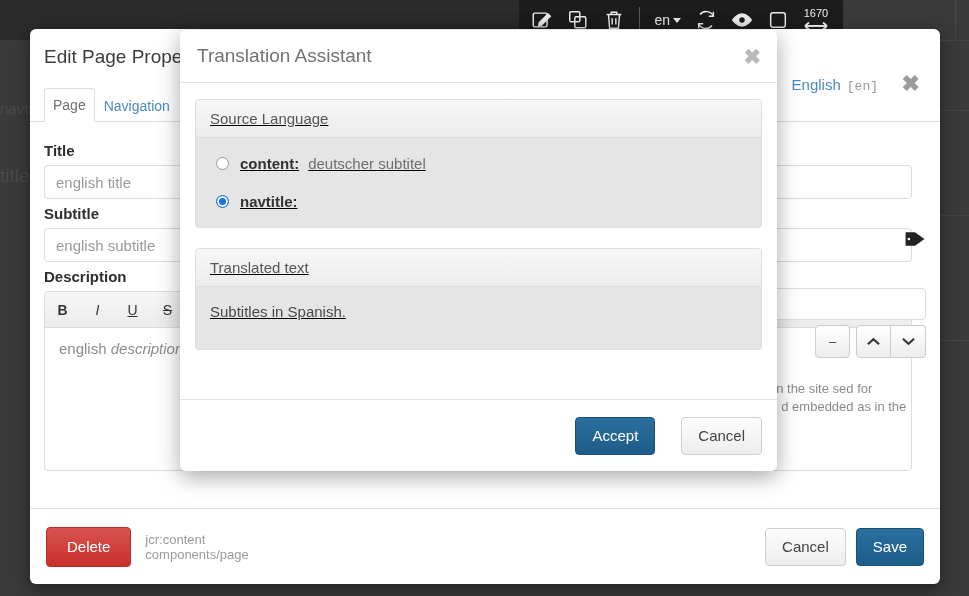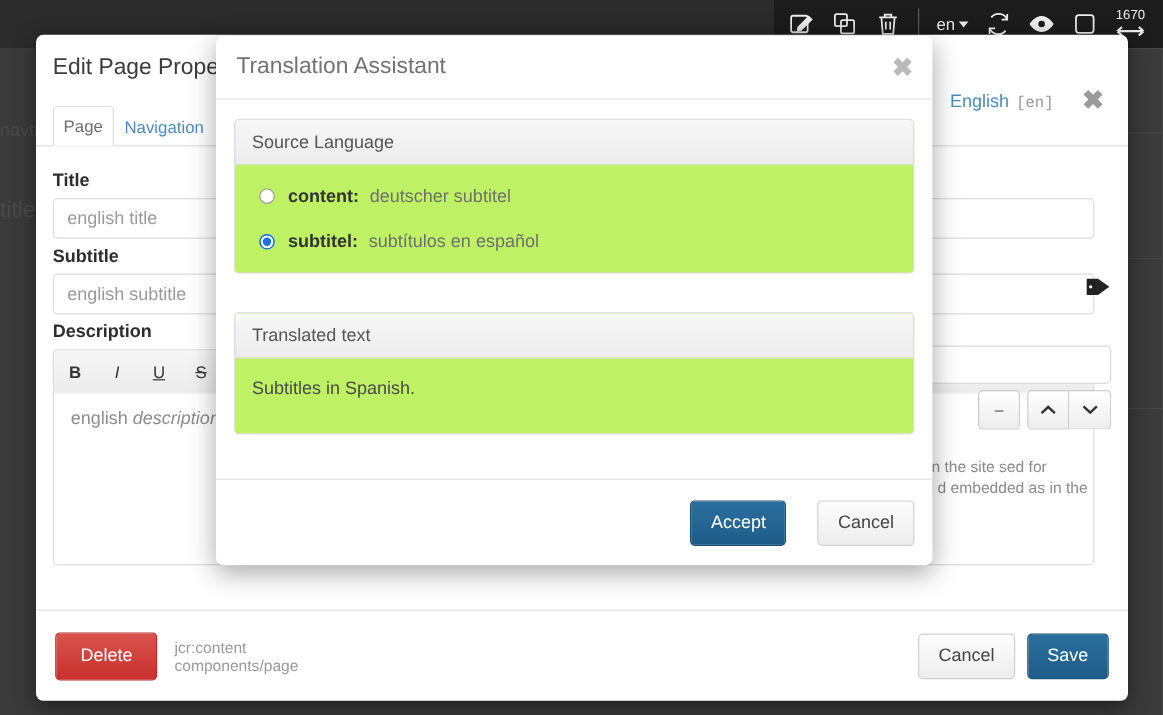--- a/index.html
+++ b/index.html
@@ -8,21 +8,21 @@
     width: 969px; height: 596px;
     overflow: hidden;
     font-family: "Liberation Sans", sans-serif;
   }
   body { background: #2f2f2f; position: relative; }
 
   
   #app-bg { position: absolute; inset: 0; background: #3a3a3a; }
 
   #topbar {
-    position: absolute; left: 0; top: 0; width: 969px; height: 40px;
+    position: absolute; left: 0; top: 0; width: 843px; height: 40px;
     background: #2b2b2b;
     display: flex; align-items: center;
   }
   #nav-links {
     position: absolute; left: 300px; top: 0; height: 40px;
     display: flex; align-items: flex-end; gap: 34px;
     color: #3d3d3d; font-size: 19px; line-height: 24px;
   }
   #nav-links span { display: block; transform: translateY(10px); }
 
@@ -167,22 +167,22 @@
     z-index: 20;
   }
   #ta-header {
     height: 53px; display: flex; align-items: center;
     padding: 0 16px 0 17px; border-bottom: 1px solid #e4e4e4;
   }
   #ta-title { font-size: 19px; color: #737373; }
   #ta-close { margin-left: auto; color: #b9b9b9; font-size: 21px;
               font-weight: bold; line-height: 1; cursor: pointer; }
   #ta-body { padding: 16px 15px 0 15px; }
-  .panel { border: 1px solid #dedede; border-radius: 4px; background: #bef264;
-           margin-bottom: 32px; }
+  .panel { border: 1px solid #dedede; border-radius: 4px; background: #e5e5e5;
+           margin-bottom: 20px; text-decoration: underline; }
   .panel-head {
     padding: 10px 14px; font-size: 15px; color: #555;
     background: linear-gradient(#f7f7f7,#ececec);
     border-bottom: 1px solid #dedede; border-radius: 3px 3px 0 0;
   }
   .panel-body { padding: 14px; }
   .radio-row { display: flex; align-items: center; padding: 3px 0 3px 6px;
                font-size: 15px; }
   .radio-row + .radio-row { margin-top: 15px; }
   .radio {
@@ -363,22 +363,21 @@
       <div class="panel-body">
 
         <div class="radio-row">
           <span class="radio"></span>
           <span class="radio-key">content:</span>
           <span class="radio-val">deutscher subtitel</span>
         </div>
 
         <div class="radio-row">
           <span class="radio checked"></span>
-          <span class="radio-key">subtitel:</span>
-          <span class="radio-val">subtítulos en español</span>
+          <span class="radio-key">navtitle:</span>
         </div>
 
       </div>
     </div>
 
     <div class="panel">
       <div class="panel-head">Translated text</div>
       <div id="translated-body">Subtitles in Spanish.</div>
     </div>
 

